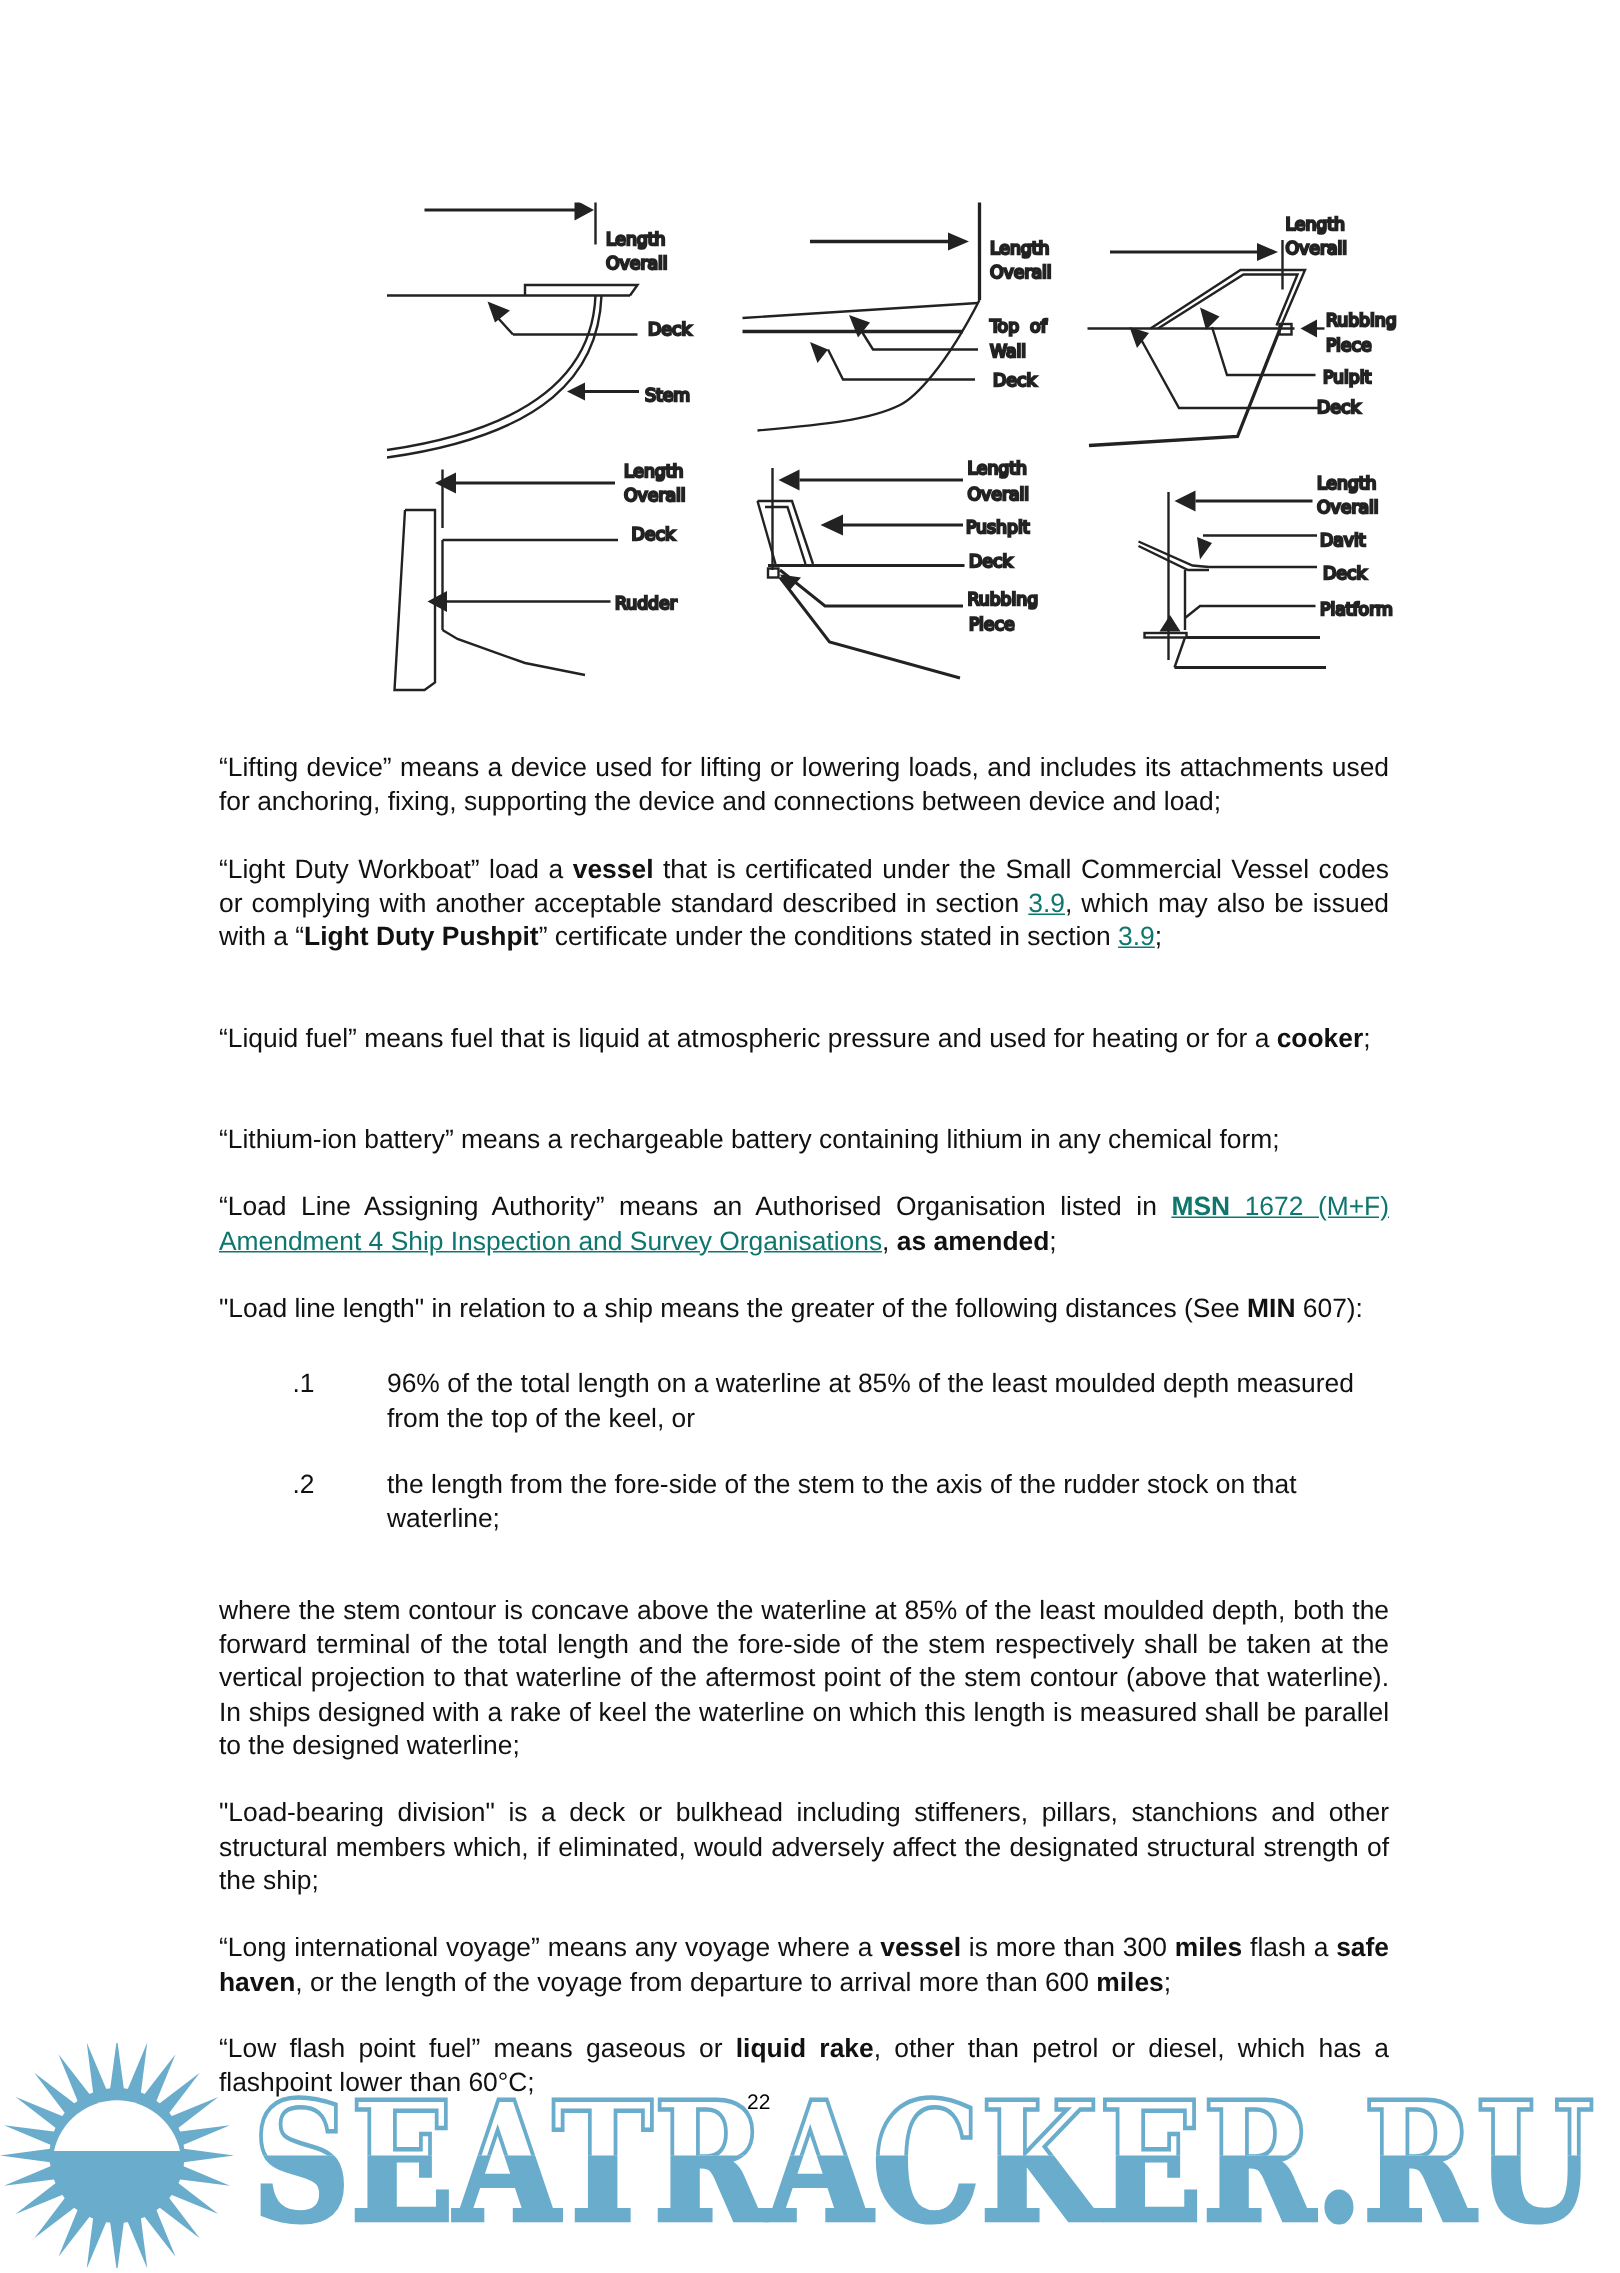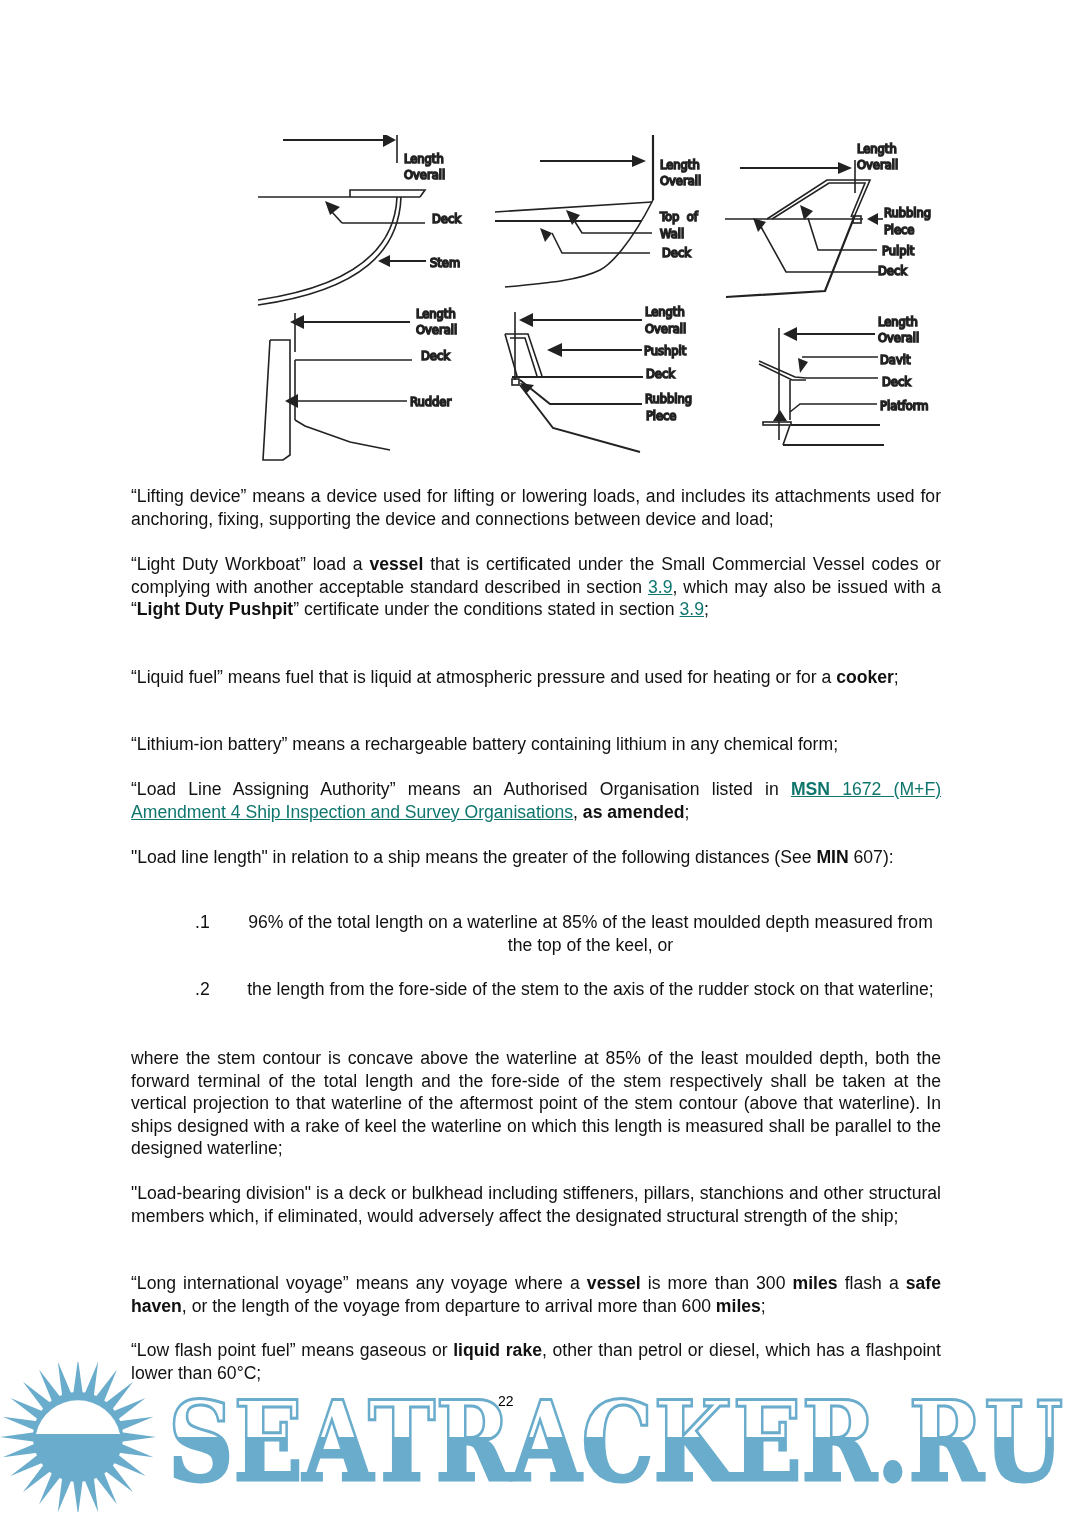--- a/index.html
+++ b/index.html
@@ -4,33 +4,33 @@
 <style>
   html, body { margin: 0; padding: 0; background: #ffffff; }
   body { width: 1080px; height: 1515px; position: relative; overflow: hidden;
          font-family: "Liberation Sans", sans-serif; color: #111; }
   .figure { position: absolute; left: 250px; top: 135px; width: 700px; height: 335px; }
   .figure svg { width: 700px; height: 335px; display: block; }
   .figure text { font-family: "DejaVu Sans", sans-serif; font-size: 11.5px; fill: #222; }
 
   .text { position: absolute; left: 130px; width: 812px; font-size: 17.6px; line-height: 22.6px;
           text-align: justify; }
-  .text p { margin: 1px; }
+  .text p { margin: 16px; }
   .text b { font-weight: bold; }
   .text a { color: #0f766e; text-decoration: underline; }
 
   .p1 { top: 484px; }
   .p2 { top: 552px; }
   .p3 { top: 665px; }
   .p4 { top: 732px; }
   .p5 { top: 777px; }
   .p6 { top: 845px; }
   .li { position: absolute; left: 195px; width: 745px; font-size: 17.6px; line-height: 22.6px; }
   .li .num { position: absolute; left: 0; top: 0; }
-  .li .body { margin-left: 46px; text-align: center; }
+  .li .body { margin-left: 63px; }
   .li1 { top: 911px; }
   .li2 { top: 978px; }
   .p7 { top: 1046px; }
   .p8 { top: 1181px; }
   .p9 { top: 1271px; }
   .p10 { top: 1338px; }
 
   .pagenum { position: absolute; left: 498px; top: 1393px; font-size: 14px; z-index: 3; color:#000; }
   .watermark { position: absolute; left: 0; top: 1362px; width: 988px; height: 150px; z-index: 2; pointer-events: none; }
   .watermark svg { width: 1080px; height: 150px; display: block; }

